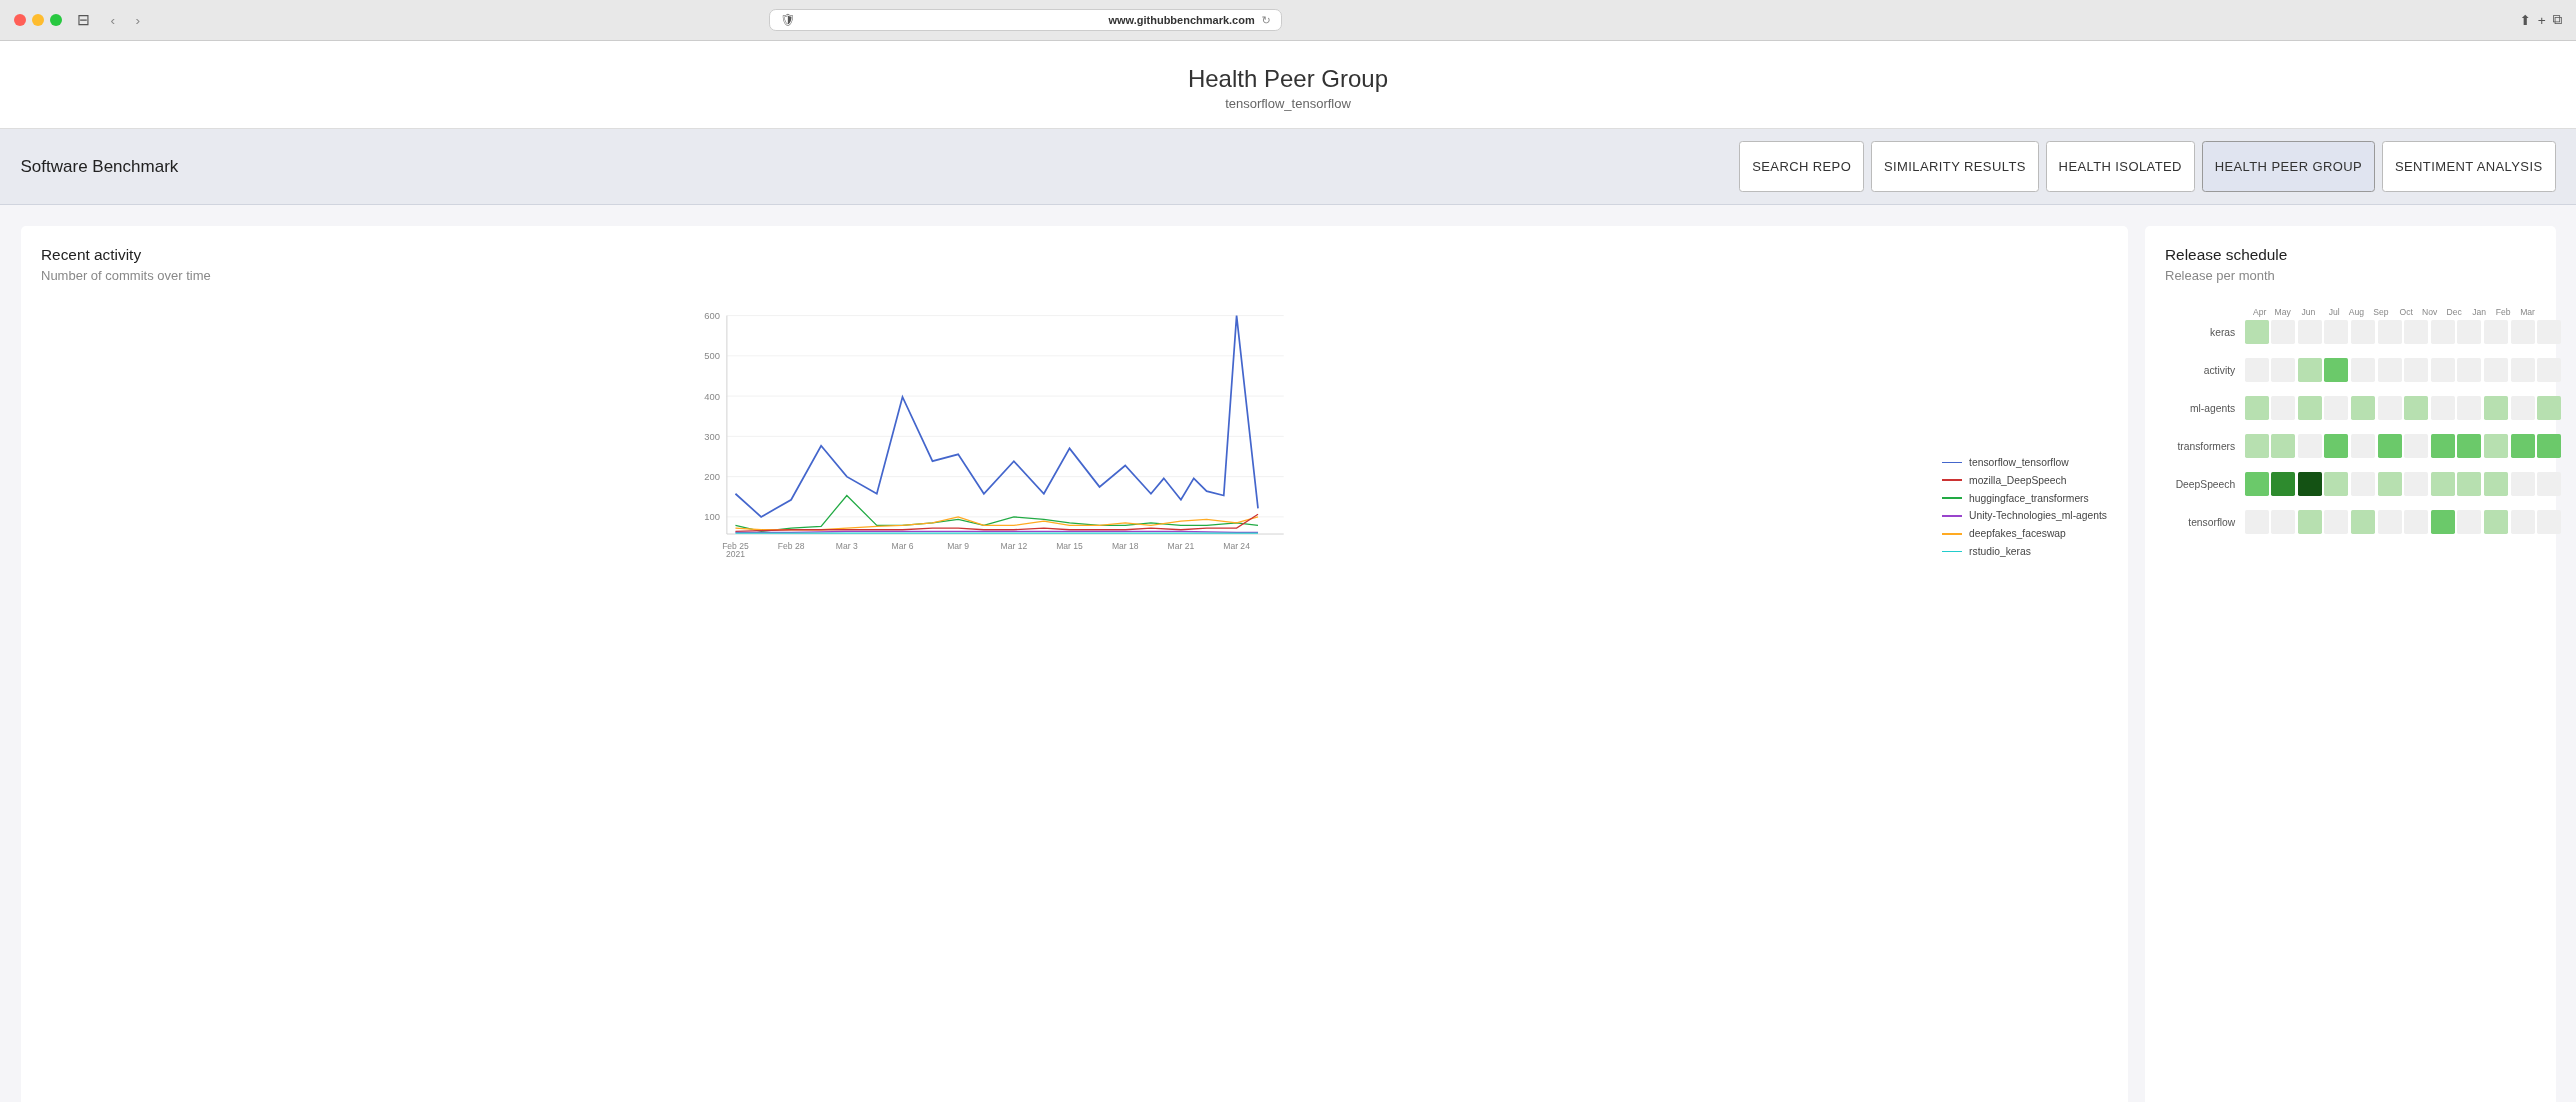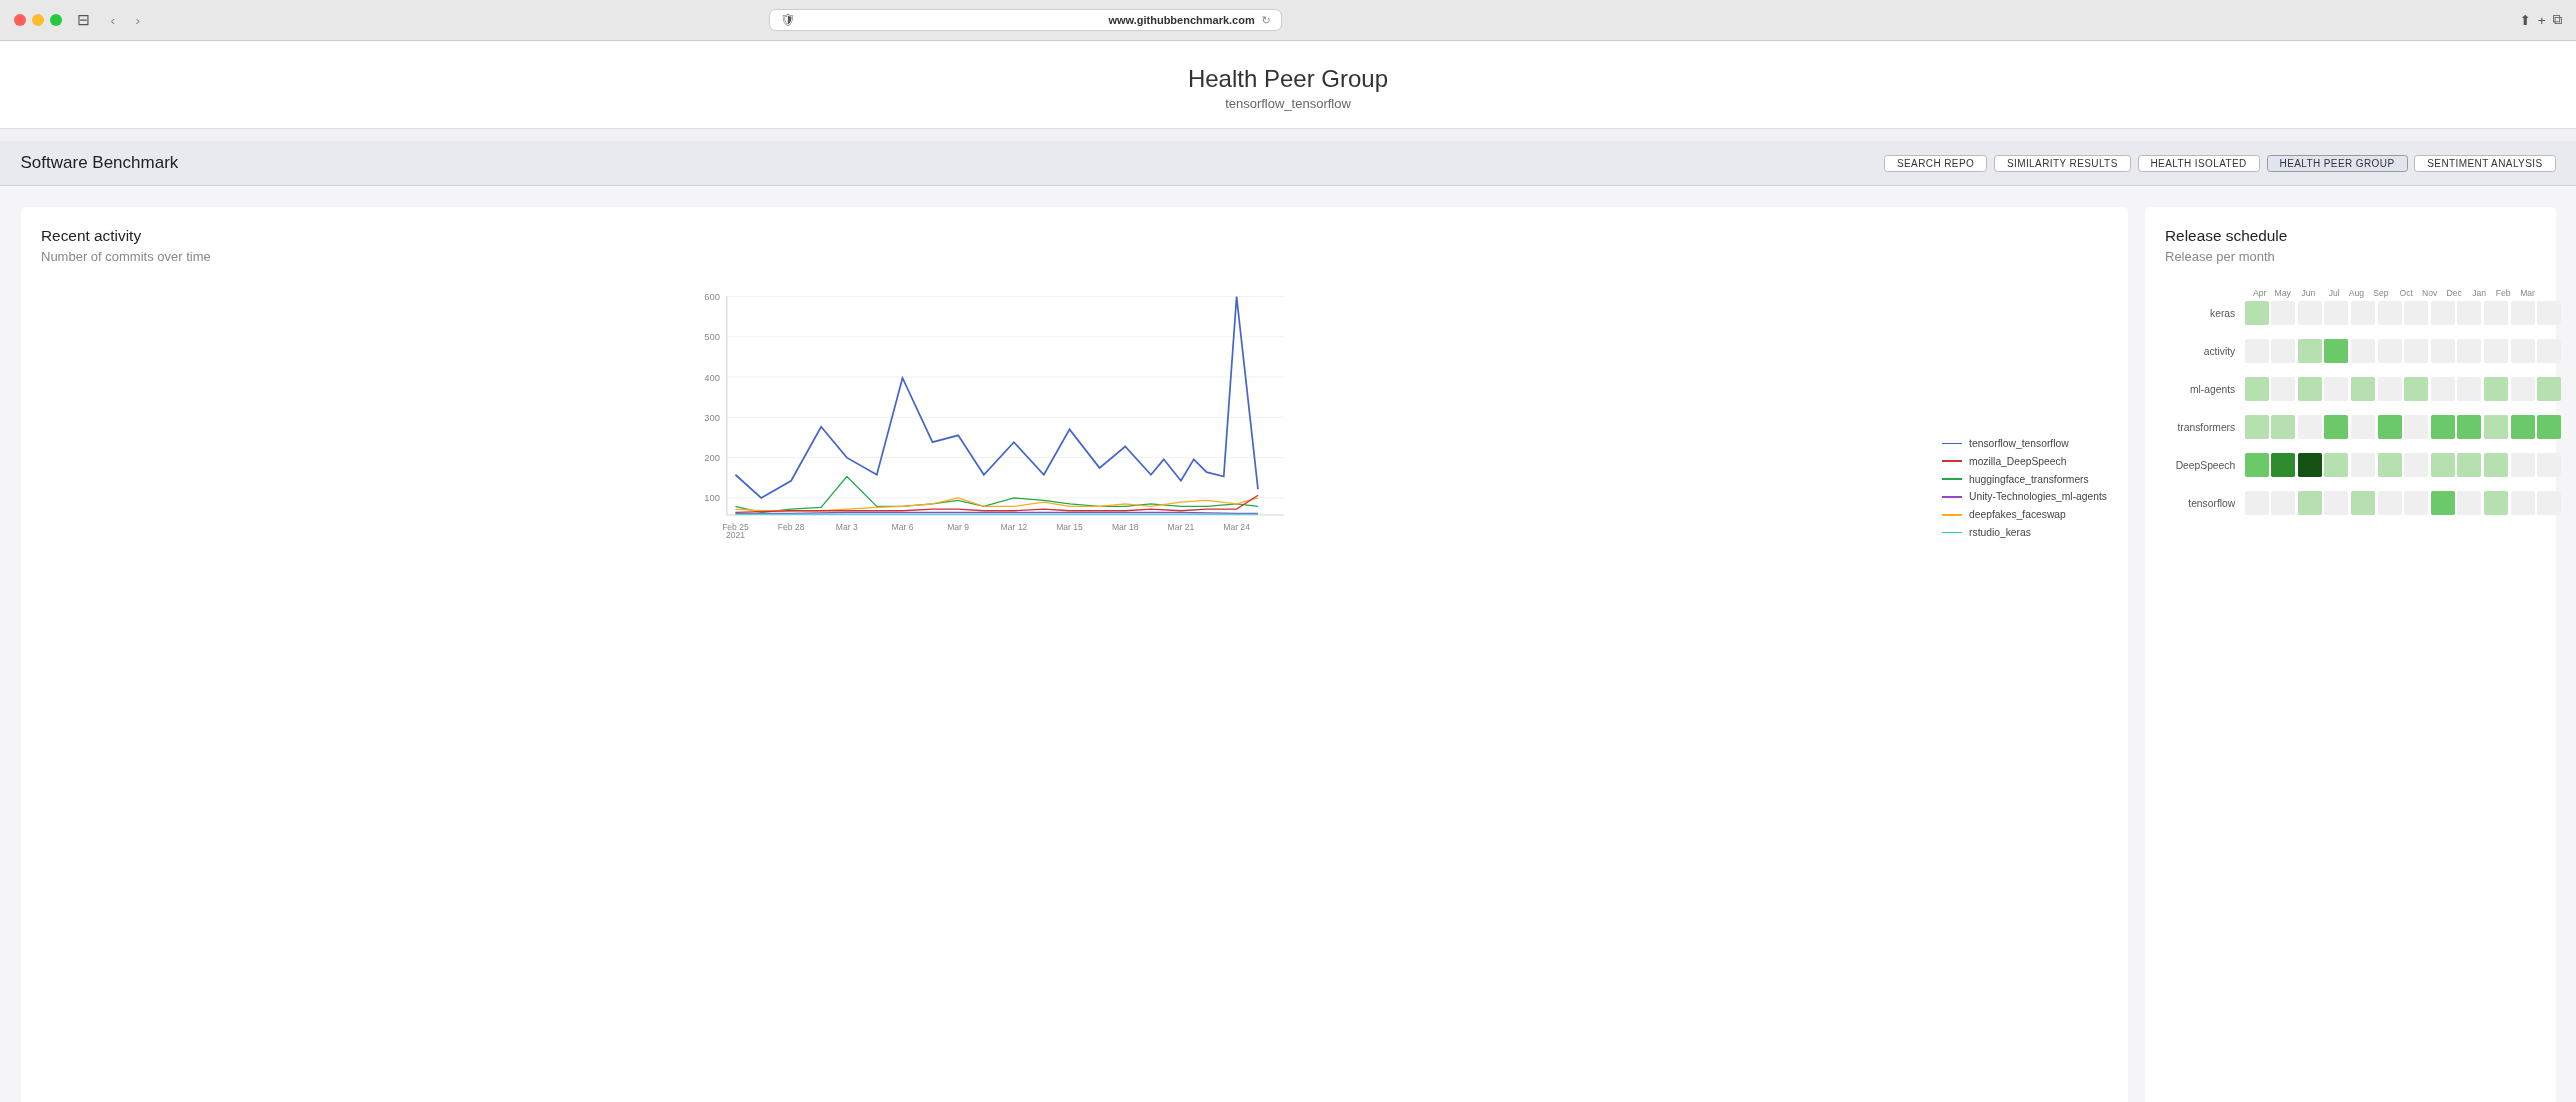--- a/index.html
+++ b/index.html
@@ -53,30 +53,29 @@
     .page-subtitle { font-size: 13px; color: #666; margin-top: 3.4px; }
 
     
     .nav-bar {
       background: #e8eaf0;
       padding: 12px 20.5px;
       display: flex;
       align-items: center;
       justify-content: space-between;
       border-bottom: 0.9px solid #d0d4de;
-      margin-top: 12px;
     }
     .nav-title { font-size: 17px; font-weight: 500; color: #222; }
     .nav-buttons { display: flex; gap: 6.8px; }
     .nav-btn-pill {
       background: white;
       border: 0.9px solid #bbb;
       border-radius: 3.4px;
-      padding: 2px 12px;
-      font-size: 10px;
+      padding: 17px 12px;
+      font-size: 13px;
       color: #333;
       cursor: pointer;
       letter-spacing: 0.4px;
       font-weight: 500;
     }
     .nav-btn-pill.active { background: #e0e4f0; border-color: #999; }
 
     
     .main-content {
       background: #f5f5f8;

